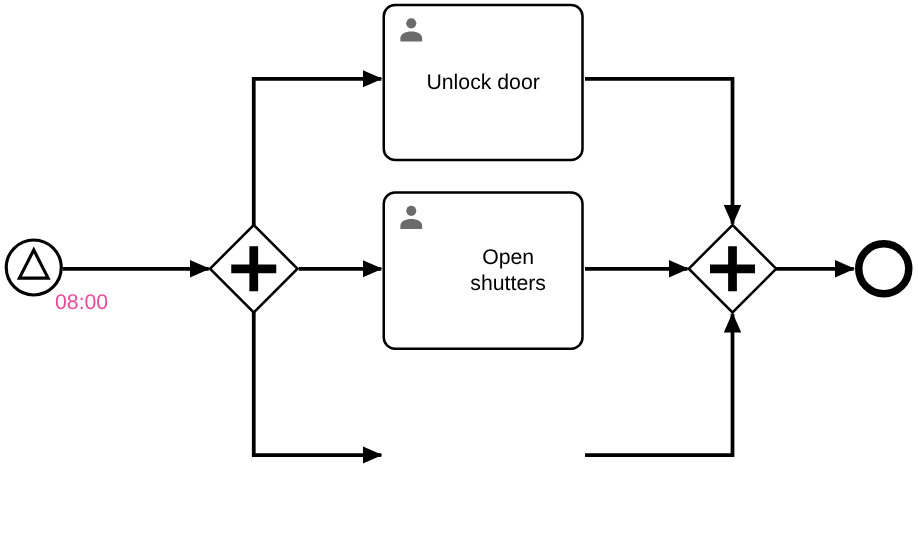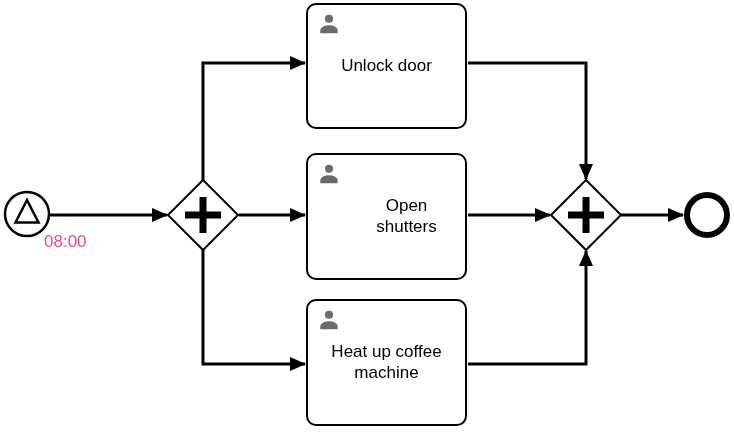--- a/index.html
+++ b/index.html
@@ -102,23 +102,16 @@
   </div>
 
   <div class="task" style="top:153px; height:127px;padding-left:40px;">
     <svg class="user-icon" viewBox="0 0 24 24">
       <circle cx="12" cy="6.2" r="4.4" fill="#6b6b6b"></circle>
       <path d="M2.5,22 L2.5,19.3 C2.5,15.7 6.7,13.4 12,13.4 C17.3,13.4 21.5,15.7 21.5,19.3 L21.5,22 Z" fill="#6b6b6b"></path>
     </svg>
     <div class="task-label">Open shutters</div>
   </div>
 
-  <div class="task" style="top:299px; height:127px;">
-    <svg class="user-icon" viewBox="0 0 24 24">
-      <circle cx="12" cy="6.2" r="4.4" fill="#6b6b6b"></circle>
-      <path d="M2.5,22 L2.5,19.3 C2.5,15.7 6.7,13.4 12,13.4 C17.3,13.4 21.5,15.7 21.5,19.3 L21.5,22 Z" fill="#6b6b6b"></path>
-    </svg>
-    <div class="task-label">Heat up coffee machine</div>
-  </div>
 
   <div class="start-label">08:00</div>
 
 </div>
 
 </body></html>

